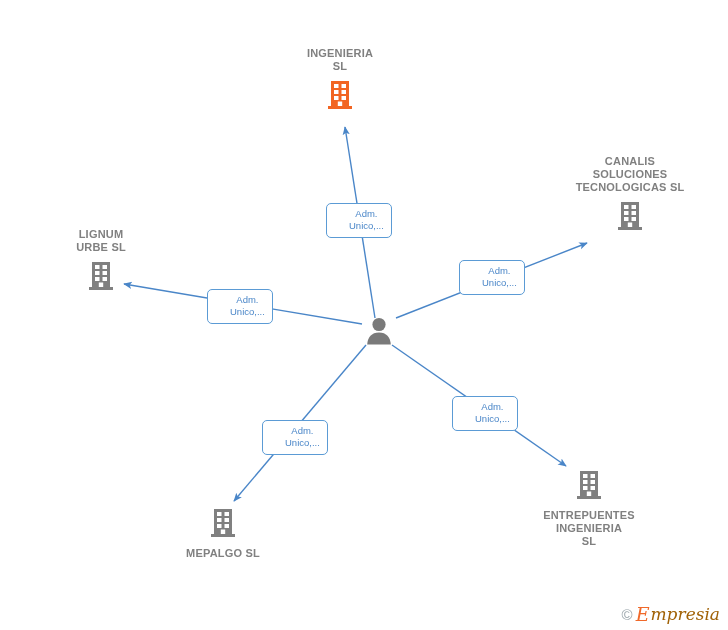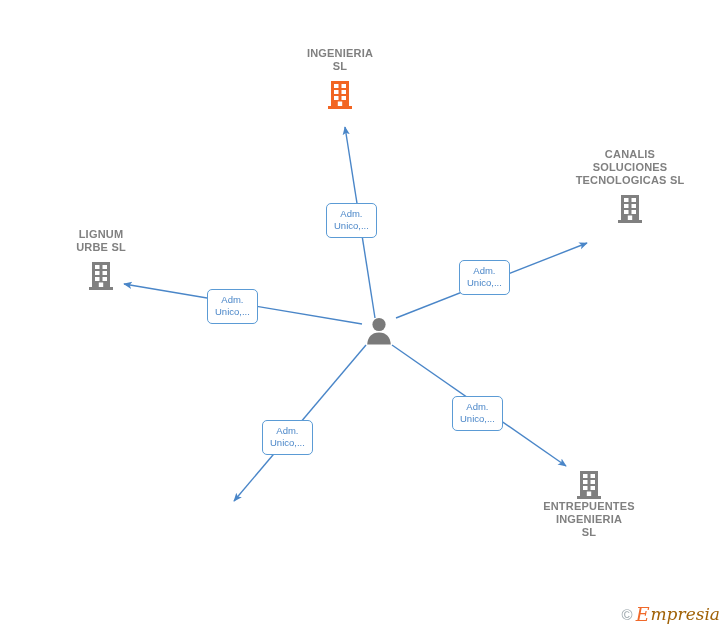--- a/index.html
+++ b/index.html
@@ -55,21 +55,21 @@
   }
   .edge-label {
     position: absolute;
     border: 1px solid #5b9bd5;
     border-radius: 5px;
     background: #ffffff;
     color: #4a86c8;
     font-size: 9.5px;
     line-height: 12px;
     text-align: center;
-    padding: 4px 7px 5px 7px;
+    padding: 4px 7px 5px 22px;
     white-space: pre-line;
     box-sizing: border-box;
   }
   #watermark {
     position: absolute;
     right: 8px;
     bottom: 6px;
     display: flex;
     align-items: center;
     gap: 3px;
@@ -127,21 +127,21 @@
       <rect x="14.5" y="4" width="4.5" height="4" fill="#ffffff"></rect>
       <rect x="7" y="10" width="4.5" height="4" fill="#ffffff"></rect>
       <rect x="14.5" y="10" width="4.5" height="4" fill="#ffffff"></rect>
       <rect x="7" y="16" width="4.5" height="4" fill="#ffffff"></rect>
       <rect x="14.5" y="16" width="4.5" height="4" fill="#ffffff"></rect>
       <rect x="10.8" y="21.5" width="4.4" height="4.5" fill="#ffffff"></rect>
       <rect x="1" y="26" width="24" height="3" fill="#f26522"></rect>
     </svg>
   </div>
 
-  <div class="node" style="left:630px; top:148px; width:180px; margin-left:-90px;">
+  <div class="node" style="left:630px; top:155px; width:180px; margin-left:-90px;">
     <div class="node-label">CANALIS
 SOLUCIONES
 TECNOLOGICAS SL</div>
     <svg class="node-icon" width="26" height="30" viewBox="0 0 26 30" style="margin-top:7px;">
       <rect x="4" y="1" width="18" height="25" fill="#808080"></rect>
       <rect x="7" y="4" width="4.5" height="4" fill="#ffffff"></rect>
       <rect x="14.5" y="4" width="4.5" height="4" fill="#ffffff"></rect>
       <rect x="7" y="10" width="4.5" height="4" fill="#ffffff"></rect>
       <rect x="14.5" y="10" width="4.5" height="4" fill="#ffffff"></rect>
       <rect x="7" y="16" width="4.5" height="4" fill="#ffffff"></rect>
@@ -167,34 +167,48 @@
     </svg>
   </div>
 
   <div class="node" style="left:379px; top:316px;">
     <svg class="node-icon" width="30" height="30" viewBox="0 0 30 30">
       <circle cx="15" cy="8.5" r="6.6" fill="#7a7a7a"></circle>
       <path d="M15 16.6 C7.6 16.6 3.6 21.4 3.2 28.6 L26.8 28.6 C26.4 21.4 22.4 16.6 15 16.6 Z" fill="#7a7a7a"></path>
     </svg>
   </div>
 
+  <div class="node" style="left:223px; top:508px;">
+    <svg class="node-icon" width="26" height="30" viewBox="0 0 26 30">
+      <rect x="4" y="1" width="18" height="25" fill="#808080"></rect>
+      <rect x="7" y="4" width="4.5" height="4" fill="#ffffff"></rect>
+      <rect x="14.5" y="4" width="4.5" height="4" fill="#ffffff"></rect>
+      <rect x="7" y="10" width="4.5" height="4" fill="#ffffff"></rect>
+      <rect x="14.5" y="10" width="4.5" height="4" fill="#ffffff"></rect>
+      <rect x="7" y="16" width="4.5" height="4" fill="#ffffff"></rect>
+      <rect x="14.5" y="16" width="4.5" height="4" fill="#ffffff"></rect>
+      <rect x="10.8" y="21.5" width="4.4" height="4.5" fill="#ffffff"></rect>
+      <rect x="1" y="26" width="24" height="3" fill="#808080"></rect>
+    </svg>
+    <div class="node-label" style="margin-top:9px;">MEPALGO SL</div>
+  </div>
 
   <div class="node" style="left:589px; top:470px; width:160px; margin-left:-80px;">
     <svg class="node-icon" width="26" height="30" viewBox="0 0 26 30">
       <rect x="4" y="1" width="18" height="25" fill="#808080"></rect>
       <rect x="7" y="4" width="4.5" height="4" fill="#ffffff"></rect>
       <rect x="14.5" y="4" width="4.5" height="4" fill="#ffffff"></rect>
       <rect x="7" y="10" width="4.5" height="4" fill="#ffffff"></rect>
       <rect x="14.5" y="10" width="4.5" height="4" fill="#ffffff"></rect>
       <rect x="7" y="16" width="4.5" height="4" fill="#ffffff"></rect>
       <rect x="14.5" y="16" width="4.5" height="4" fill="#ffffff"></rect>
       <rect x="10.8" y="21.5" width="4.4" height="4.5" fill="#ffffff"></rect>
       <rect x="1" y="26" width="24" height="3" fill="#808080"></rect>
     </svg>
-    <div class="node-label" style="margin-top:0;">ENTREPUENTES
+    <div class="node-label" style="margin-top:9px;">ENTREPUENTES
 INGENIERIA
 SL</div>
   </div>
 
   <div class="edge-label" style="left:326px; top:203px;">Adm.
 Unico,...</div>
   <div class="edge-label" style="left:459px; top:260px;">Adm.
 Unico,...</div>
   <div class="edge-label" style="left:207px; top:289px;">Adm.
 Unico,...</div>

